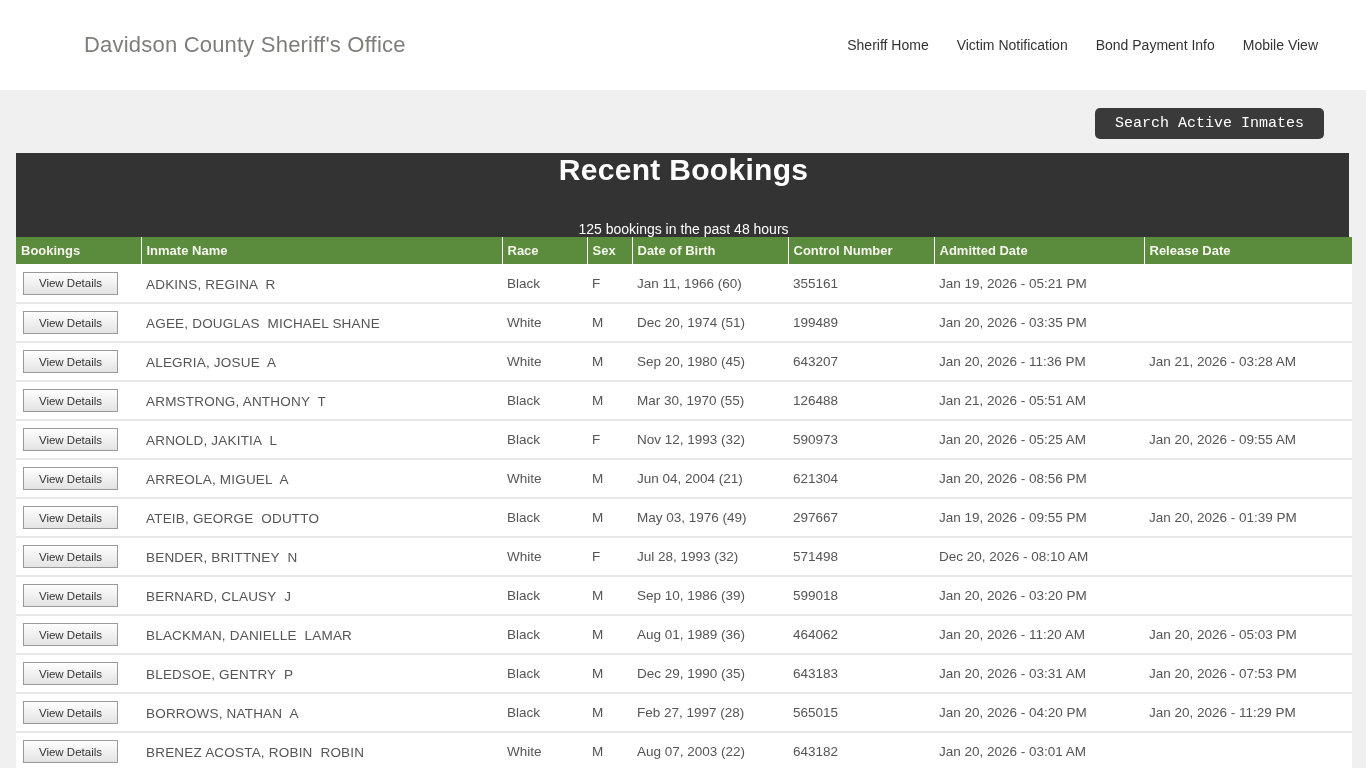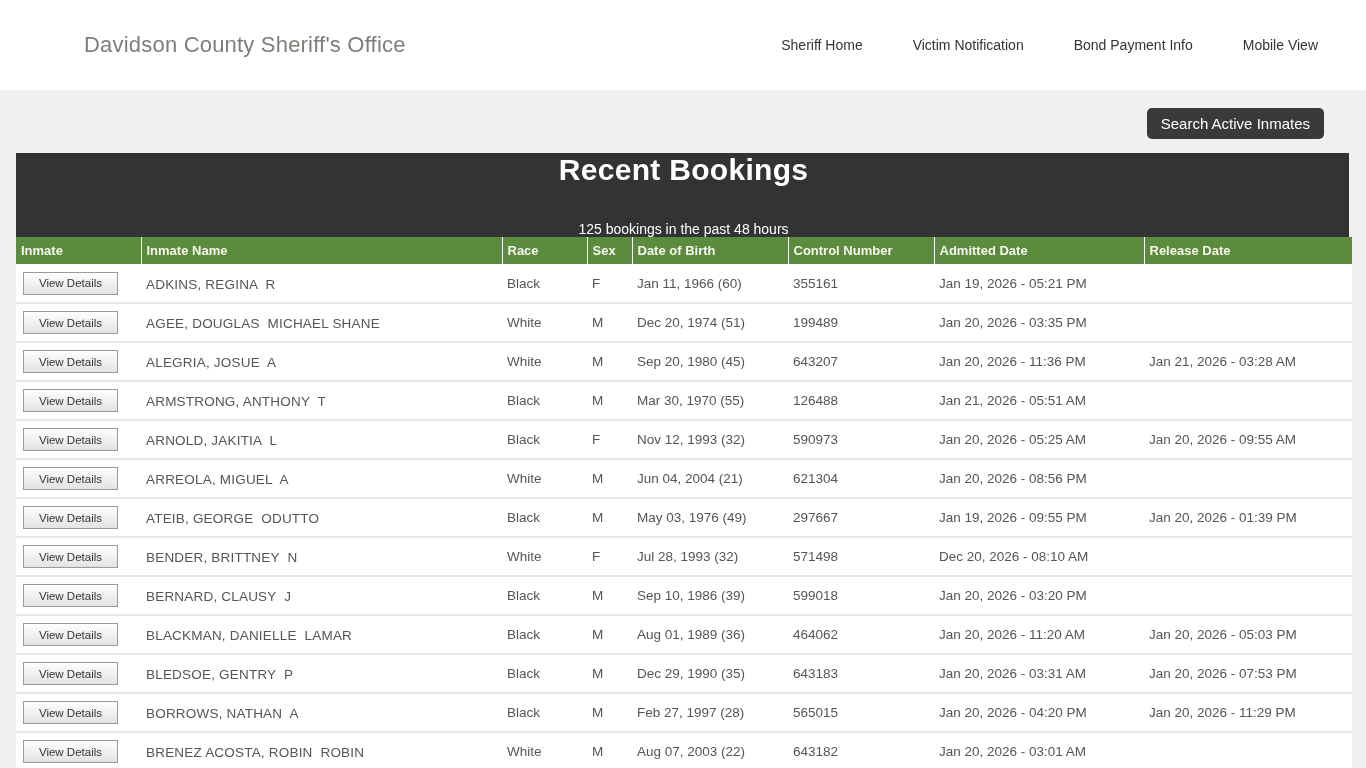--- a/index.html
+++ b/index.html
@@ -18,21 +18,21 @@
     justify-content: space-between;
     padding: 0 48px 0 84px;
     border-radius: 30px;
   }
   .site-title {
     font-size: 22px;
     color: #7e7e79;
     font-weight: 400;
     letter-spacing: 0.2px;
   }
-  .site-nav { display: flex; gap: 50px; }
+  .site-nav { display: flex; gap: 28px; }
   .site-nav a {
     font-size: 14px;
     color: #333333;
     text-decoration: none;
     cursor: pointer;
   }
 
   
   .page-body {
     background: #f0f0f0;
@@ -42,25 +42,25 @@
 
   .search-btn-row {
     display: flex;
     justify-content: flex-end;
     padding-right: 42px;
     margin-bottom: 14px;
   }
   .search-active-btn {
     background: #3a3a3a;
     color: #ffffff;
-    font-family: Liberation Sans, sans-serif;
+    font-family: Liberation Mono, monospace;
     font-size: 15px;
     border: none;
     border-radius: 5px;
-    padding: 7px 14px;
+    padding: 7px 20px;
     height: 31px;
     cursor: pointer;
   }
 
   
   .panel { margin: 0 17px 0 16px; width: 1333px; }
 
   .panel-titlebar {
     background: #333333;
     height: 84px;
@@ -175,21 +175,21 @@
           <col class="c-name">
           <col class="c-race">
           <col class="c-sex">
         <col class="c-dob">
           <col class="c-control">
           <col class="c-admit">
           <col class="c-release">
       </colgroup>
       <thead>
         <tr id="header-row">
-            <th>Inmate</th>
+            <th>Bookings</th>
             <th>Inmate Name</th>
             <th>Race</th>
             <th>Sex</th>
             <th>Date of Birth</th>
             <th>Control Number</th>
             <th>Admitted Date</th>
             <th>Release Date</th>
           </tr>
       </thead>
       <tbody id="table-body">

